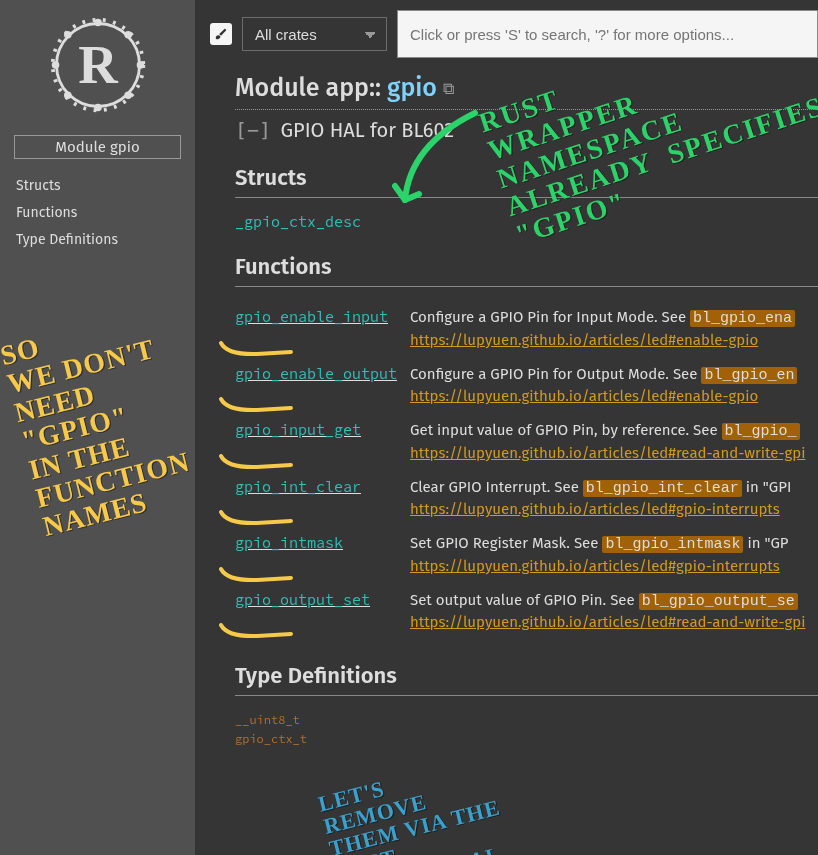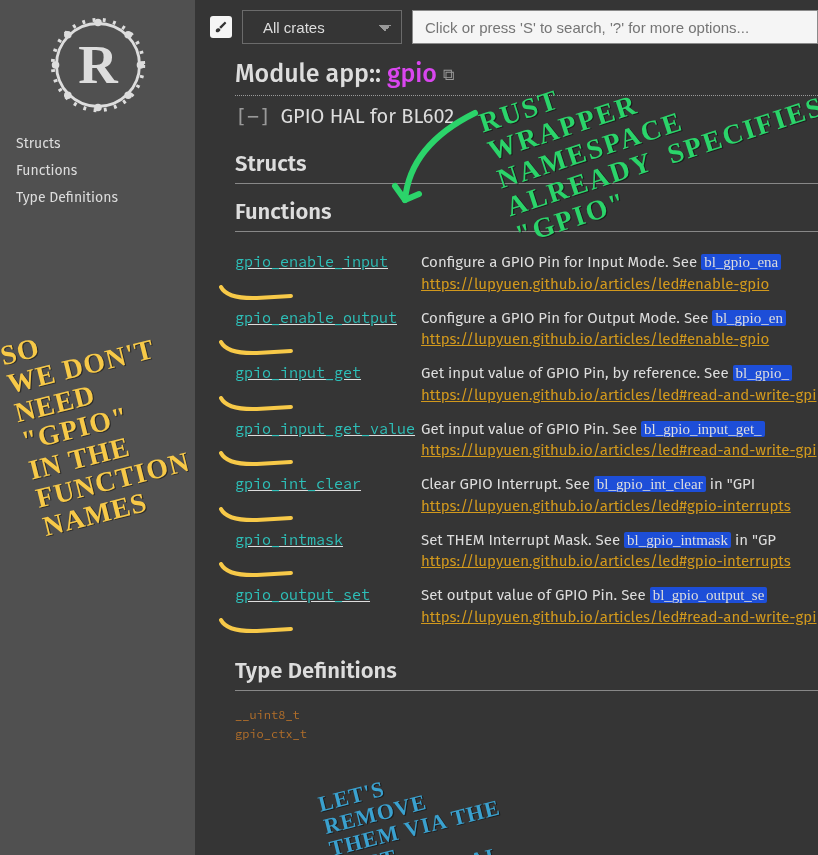--- a/index.html
+++ b/index.html
@@ -52,52 +52,52 @@
     margin: 0 0 15px 15px;
   }
   .theme-toggle {
     width: 22px; height:22px;
     background: #f5f5f5;
     border-radius: 3px;
     display:flex;align-items:center;justify-content:center;
     font-size:14px;
   }
   .crate-select {
-    width: 160px; height: 34px;
+    width: 145px; height: 34px;
     background: #353535;
     border: 1px solid #6b6b6b;
     color: #ddd;
     font-size: 15px;
-    padding: 0 20px;
+    padding: 0 12px;
     appearance: none;
     background-image: linear-gradient(45deg, transparent 50%, #999 50%), linear-gradient(135deg, #999 50%, transparent 50%);
     background-position: calc(100% - 16px) 14px, calc(100% - 10px) 14px;
     background-size: 6px 6px, 6px 6px;
     background-repeat: no-repeat;
   }
   .search {
     flex: 1;
-    height: 34px;
+    height: 48px;
     background: #f5f5f5;
     border: 1px solid #8a8a8a;
     padding: 0 12px;
     font-size: 15px;
     color: #555;
   }
   .content { margin-left: 40px; }
   .module-title {
     font-size: 25px;
     font-weight: 500;
     color: #ddd;
     border-bottom: 1px dotted #999;
     padding-bottom: 6px;
     margin-bottom: 6px;
     display:flex; align-items:center; gap:6px;
   }
-  .module-title .mod-name { color: #d946ef; }
+  .module-title .mod-name { color: #7dd3fc; }
   .copy-icon { opacity: .6; font-size: 16px; }
   .summary {
     color: #ddd;
     font-size: 20px;
     margin: 8px 0 22px 0;
   }
   .toggle { color: #999; margin-right: 4px; font-family: monospace; }
   h2.sect {
     font-size: 22px;
     font-weight: 600;
@@ -133,22 +133,22 @@
   }
   .fn-desc {
     display: table-cell;
     vertical-align: top;
     color: #ddd;
     font-size: 15px;
     padding: 6px 0;
     line-height: 1.45;
   }
   .fn-desc .code {
-    font-family: Liberation Serif, serif;
-    background: #1d4ed8;
+    font-family: Liberation Mono, monospace;
+    background: #a16207;
     padding: 0 3px;
     border-radius: 2px;
   }
   .fn-desc .url {
     color: #d2991d;
     display: block;
   }
   
   .anno {
     position: absolute;
@@ -188,20 +188,21 @@
         <circle cx="53" cy="98" r="4"></circle>
       <circle cx="8" cy="53" r="4"></circle>
         <circle cx="98" cy="53" r="4"></circle>
       <circle cx="21" cy="21" r="4"></circle>
         <circle cx="85" cy="21" r="4"></circle>
       <circle cx="21" cy="85" r="4"></circle>
         <circle cx="85" cy="85" r="4"></circle>
     </g>
     <text x="53" y="72" text-anchor="middle" font-family="Georgia,serif" font-weight="900" font-size="58" fill="#ddd">R</text>
   </svg>
+  <div class="sidebar-header">Module gpio</div>
   <div class="sidebar-links">
     <a href="#">Structs</a>
     <a href="#">Functions</a>
     <a href="#">Type Definitions</a>
   </div>
 </div>
 
 <div class="main">
   <div class="topbar">
     <div class="theme-toggle">
@@ -222,20 +223,23 @@
         <span class="mod-name">gpio</span>
       <span class="copy-icon">⧉</span>
     </h1>
 
     <div class="summary">
       <span class="toggle">[−]</span>
       <span>GPIO HAL for BL602</span>
     </div>
 
     <h2 class="sect">Structs</h2>
+    <div class="struct-row">
+      <a href="#" class="item-link">_gpio_ctx_desc</a>
+    </div>
 
     <h2 class="sect">Functions</h2>
     <div class="fn-table" id="fn-table">
         <div class="fn-row">
           <div class="fn-name"><a href="#" class="item-link">gpio_enable_input</a><svg class="curve" viewBox="0 0 78 16">
               <path d="M4 2 Q 10 14 40 13 L 74 11" stroke="#f7c948" stroke-width="4" fill="none" stroke-linecap="round"></path>
             </svg></div>
           <div class="fn-desc"><span>Configure a GPIO Pin for Input Mode. See </span><span class="code">bl_gpio_ena</span><a class="url" href="#">https://lupyuen.github.io/articles/led#enable-gpio</a></div>
         </div>
         <div class="fn-row">
@@ -244,36 +248,30 @@
             </svg></div>
           <div class="fn-desc"><span>Configure a GPIO Pin for Output Mode. See </span><span class="code">bl_gpio_en</span><a class="url" href="#">https://lupyuen.github.io/articles/led#enable-gpio</a></div>
         </div>
         <div class="fn-row">
           <div class="fn-name"><a href="#" class="item-link">gpio_input_get</a><svg class="curve" viewBox="0 0 78 16">
               <path d="M4 2 Q 10 14 40 13 L 74 11" stroke="#f7c948" stroke-width="4" fill="none" stroke-linecap="round"></path>
             </svg></div>
           <div class="fn-desc"><span>Get input value of GPIO Pin, by reference. See </span><span class="code">bl_gpio_</span><a class="url" href="#">https://lupyuen.github.io/articles/led#read-and-write-gpi</a></div>
         </div>
         <div class="fn-row">
-          <div class="fn-name"><a href="#" class="item-link">gpio_input_get_value</a><svg class="curve" viewBox="0 0 78 16">
-              <path d="M4 2 Q 10 14 40 13 L 74 11" stroke="#f7c948" stroke-width="4" fill="none" stroke-linecap="round"></path>
-            </svg></div>
-          <div class="fn-desc"><span>Get input value of GPIO Pin. See </span><span class="code">bl_gpio_input_get_</span><a class="url" href="#">https://lupyuen.github.io/articles/led#read-and-write-gpi</a></div>
-        </div>
-        <div class="fn-row">
           <div class="fn-name"><a href="#" class="item-link">gpio_int_clear</a><svg class="curve" viewBox="0 0 78 16">
               <path d="M4 2 Q 10 14 40 13 L 74 11" stroke="#f7c948" stroke-width="4" fill="none" stroke-linecap="round"></path>
             </svg></div>
           <div class="fn-desc"><span>Clear GPIO Interrupt. See </span><span class="code">bl_gpio_int_clear</span><span> in "GPI</span><a class="url" href="#">https://lupyuen.github.io/articles/led#gpio-interrupts</a></div>
         </div>
         <div class="fn-row">
           <div class="fn-name"><a href="#" class="item-link">gpio_intmask</a><svg class="curve" viewBox="0 0 78 16">
               <path d="M4 2 Q 10 14 40 13 L 74 11" stroke="#f7c948" stroke-width="4" fill="none" stroke-linecap="round"></path>
             </svg></div>
-          <div class="fn-desc"><span>Set THEM Interrupt Mask. See </span><span class="code">bl_gpio_intmask</span><span> in "GP</span><a class="url" href="#">https://lupyuen.github.io/articles/led#gpio-interrupts</a></div>
+          <div class="fn-desc"><span>Set GPIO Register Mask. See </span><span class="code">bl_gpio_intmask</span><span> in "GP</span><a class="url" href="#">https://lupyuen.github.io/articles/led#gpio-interrupts</a></div>
         </div>
         <div class="fn-row">
           <div class="fn-name"><a href="#" class="item-link">gpio_output_set</a><svg class="curve" viewBox="0 0 78 16">
               <path d="M4 2 Q 10 14 40 13 L 74 11" stroke="#f7c948" stroke-width="4" fill="none" stroke-linecap="round"></path>
             </svg></div>
           <div class="fn-desc"><span>Set output value of GPIO Pin. See </span><span class="code">bl_gpio_output_se</span><a class="url" href="#">https://lupyuen.github.io/articles/led#read-and-write-gpi</a></div>
         </div>
       </div>
 
     <h2 class="sect" style="margin-top:22px">Type Definitions</h2>

